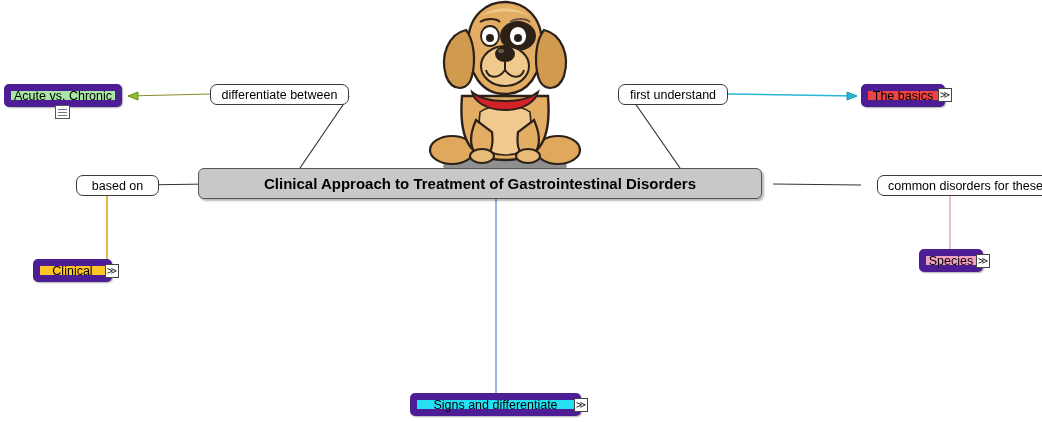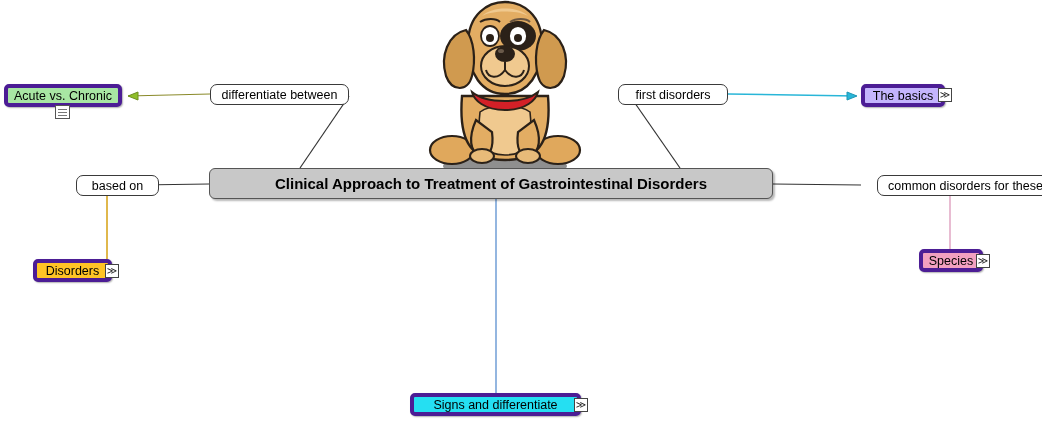--- a/index.html
+++ b/index.html
@@ -27,21 +27,21 @@
   .node {
     position: absolute;
     box-sizing: border-box;
     display: flex;
     align-items: center;
     justify-content: center;
     white-space: nowrap;
   }
   
   .central {
-    left: 209px;
+    left: 198px;
     top: 168px;
     width: 564px;
     height: 31px;
     background: #c8c8c8;
     border: 1px solid #555555;
     border-radius: 6px;
     font-size: 15px;
     font-weight: bold;
     color: #000000;
     box-shadow: 2px 2px 2px rgba(0,0,0,0.28);
@@ -51,30 +51,30 @@
     background: #ffffff;
     border: 1px solid #3a3a3a;
     border-radius: 7px;
     font-size: 12.5px;
     color: #000000;
     padding: 0 7px;
     height: 21px;
   }
   
   .leaf {
-    border: 4px solid #4c1d95;
+    border: 7px solid #4c1d95;
     border-radius: 5px;
     font-size: 12.5px;
     color: #000000;
     padding: 0 8px;
     height: 23px;
     box-shadow: 1px 1px 1.5px rgba(0,0,0,0.3);
   }
   #node-acute { left: 4px; top: 84px; width: 118px; background: #a8e6a3; }
-  #node-basics { left: 861px; top: 84px; width: 84px; background: #c4b5fd; }
+  #node-basics { left: 861px; top: 84px; width: 84px; background: #ef4444; }
   #node-disorders { left: 33px; top: 259px; width: 79px; background: #ffc425; }
   #node-species { left: 919px; top: 249px; width: 64px; background: #f2a0c0; align-items: center; }
   #node-signs { left: 410px; top: 393px; width: 171px; background: #25dff2; }
 
   #lbl-differentiate { left: 210px; top: 84px; width: 139px; }
   #lbl-first { left: 618px; top: 84px; width: 110px; }
   #lbl-basedon { left: 76px; top: 175px; width: 83px; }
   #lbl-common { left: 861px; top: 175px; width: 177px; margin-left: 16px; }
 
   
@@ -208,34 +208,34 @@
   <div class="node label-box" id="lbl-differentiate">
     <span>differentiate between</span>
   </div>
 
   <div class="node leaf" id="node-acute">
     <span>Acute vs. Chronic</span>
   </div>
   <div class="note-icon"></div>
 
   <div class="node label-box" id="lbl-first">
-    <span>first disorders</span>
+    <span>first understand</span>
   </div>
 
   <div class="node leaf" id="node-basics">
     <span>The basics</span>
   </div>
   <div class="expander" id="exp-basics">≫</div>
 
   <div class="node label-box" id="lbl-basedon">
     <span>based on</span>
   </div>
 
   <div class="node leaf" id="node-disorders">
-    <span>Disorders</span>
+    <span>Clinical</span>
   </div>
   <div class="expander" id="exp-disorders">≫</div>
 
   <div class="node label-box" id="lbl-common">
     <span>common disorders for these</span>
   </div>
 
   <div class="node leaf" id="node-species">
     <span>Species</span>
   </div>

